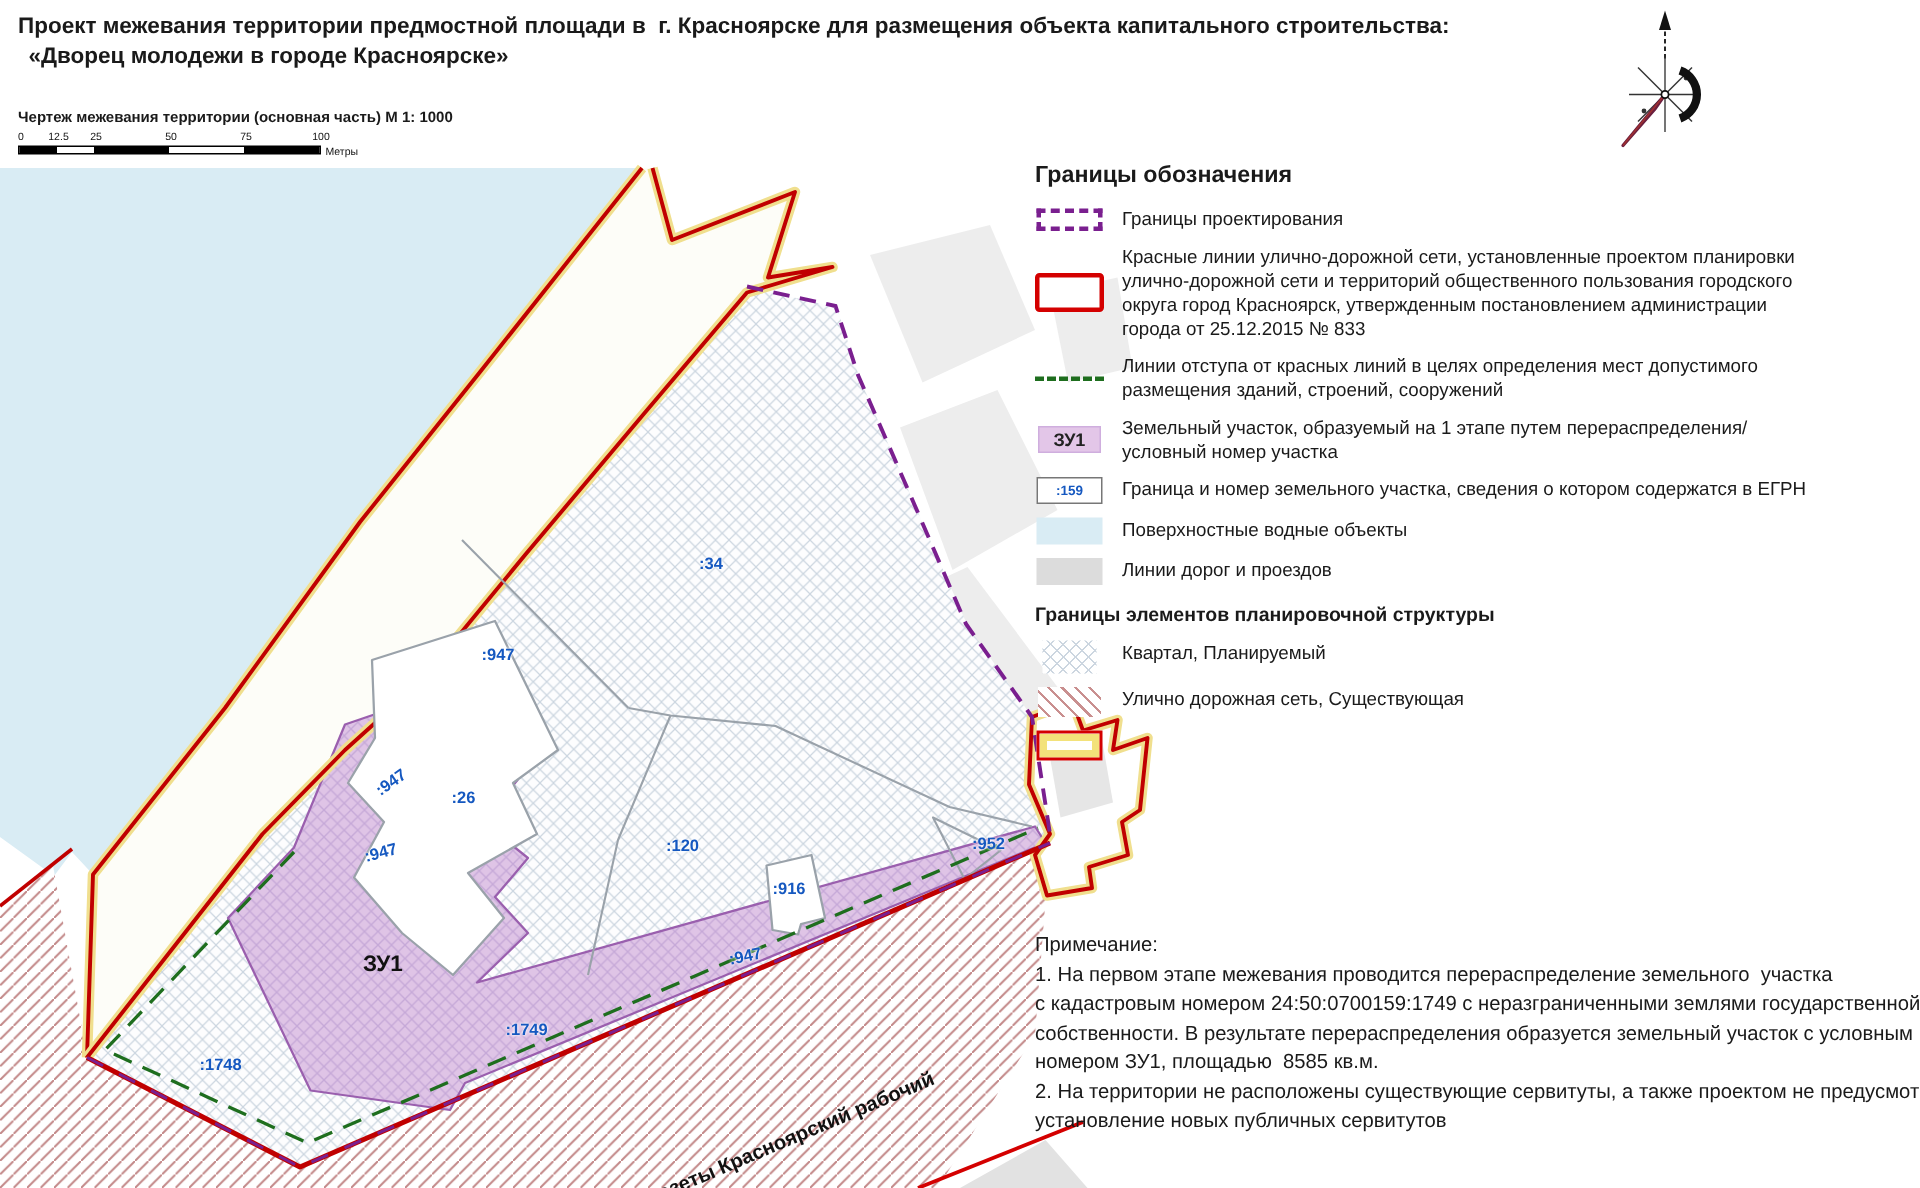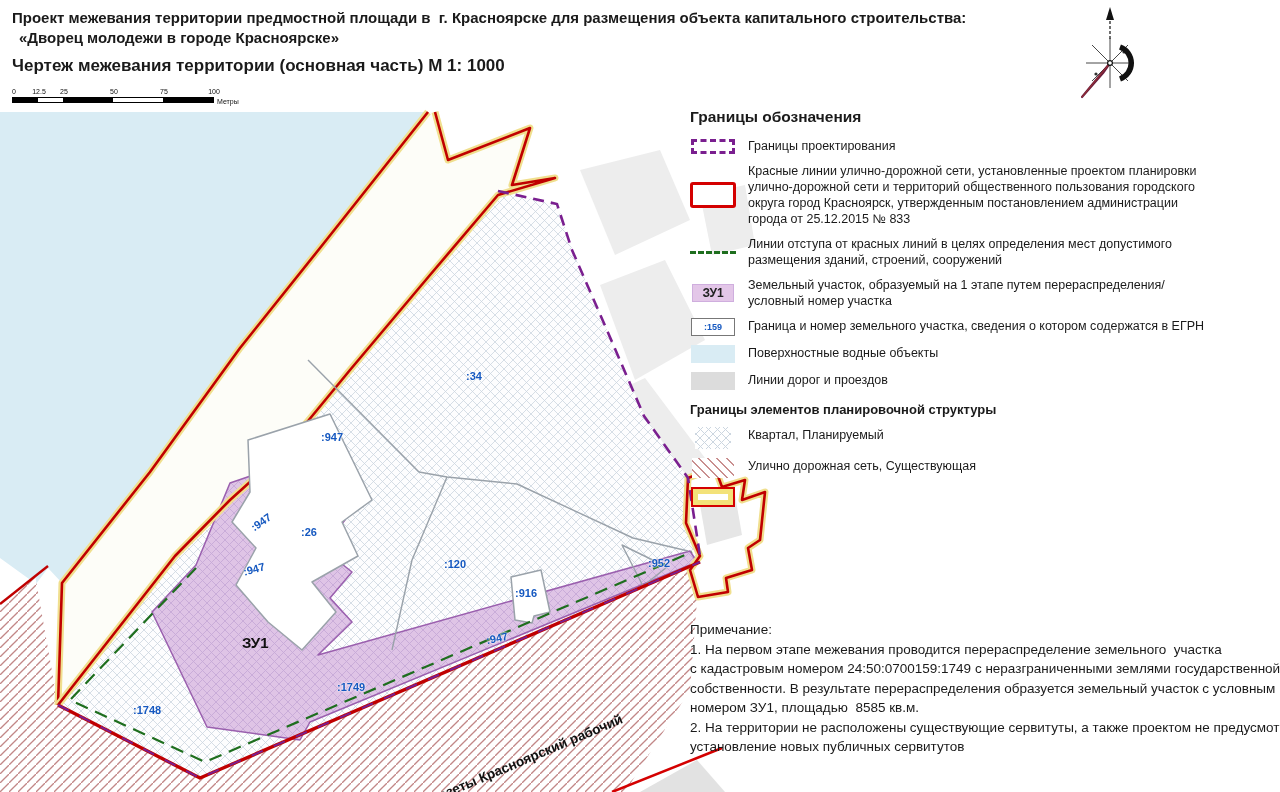--- a/index.html
+++ b/index.html
@@ -5,21 +5,21 @@
   * { margin:0; padding:0; box-sizing:border-box; }
   html,body { width:1280px; height:792px; overflow:hidden; background:#fff;
     font-family:"Liberation Sans", sans-serif; color:#1a1a1a; }
   #page { position:relative; width:1280px; height:777px; }
   #map-svg { position:absolute; left:0; top:0; z-index:0; }
 
   
   #title-block { position:absolute; left:12px; top:8px; z-index:3; }
   .title-line { font-size:15px; font-weight:700; line-height:20px; white-space:pre; }
   .title-line2 { padding-left:7px; }
-  #subtitle { margin-top:8px; font-size:17px; font-weight:700; white-space:pre; }
+  #subtitle { margin-top:25px; font-size:10px; font-weight:700; white-space:pre; }
   #stage { font-size:12.5px; font-weight:700; margin-top:3px; }
 
   
   #scale-bar { position:absolute; left:12px; top:88px; width:260px; height:18px; z-index:3; }
   .tick { position:absolute; top:0; font-size:7px; transform:translateX(-50%); color:#111; }
   #bar { position:absolute; left:0; top:9px; width:202px; height:6px; border:1px solid #000;
     background:linear-gradient(90deg,#000 0 25px,#fff 25px 50px,#000 50px 100px,#fff 100px 150px,#000 150px 202px); }
   #bar-unit { position:absolute; left:205px; top:10px; font-size:7px; color:#111; }
 
   

